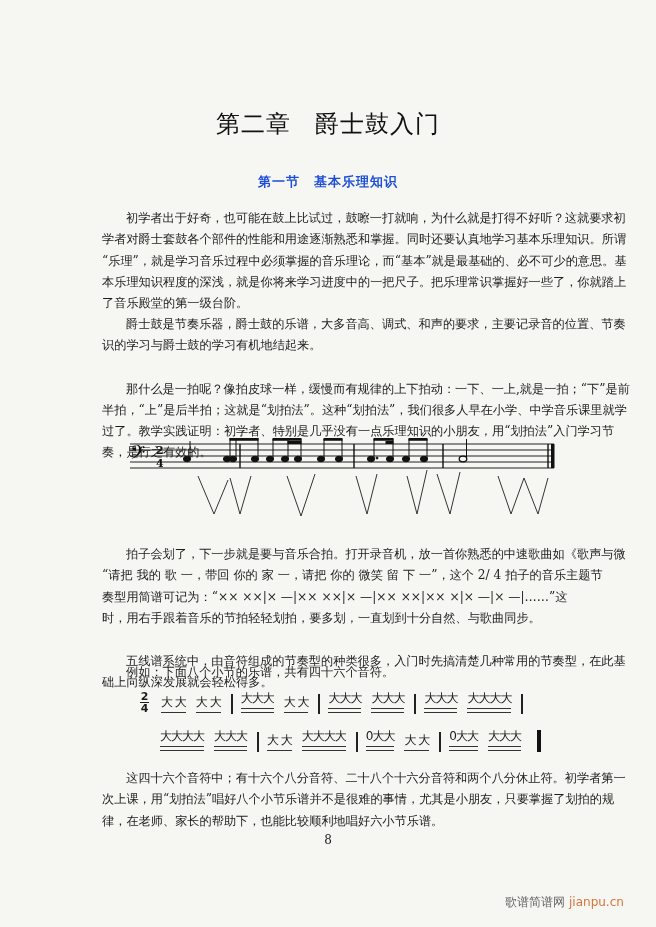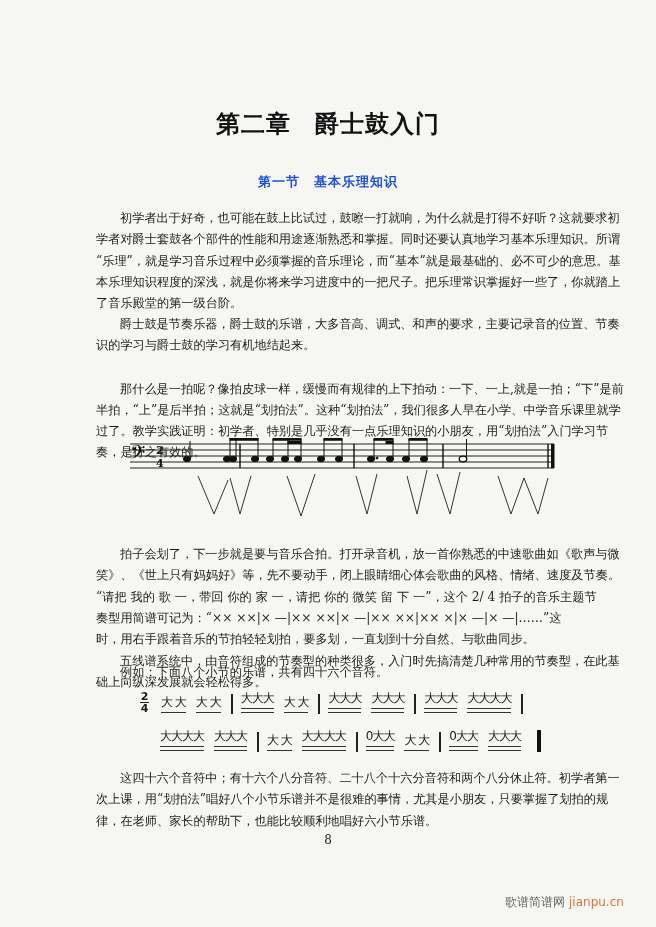--- a/index.html
+++ b/index.html
@@ -6,30 +6,30 @@
     body {
       width: 656px; height: 927px; position: relative; overflow: hidden;
       background: #f6f6f3;
       font-family: "DejaVu Serif", "Liberation Serif", serif;
       color: #1a1a1a;
     }
     .page { position: absolute; left: 0; top: 0; width: 656px; height: 927px; }
     .chapter-title {
       position: absolute; left: 0; top: 108px; width: 656px; text-align: center;
       font-family: "DejaVu Sans", "Liberation Sans", sans-serif;
-      font-weight: bold; font-size: 24px; letter-spacing: 1px; color: #111;
+      font-weight: normal; font-size: 24px; letter-spacing: 1px; color: #111;
       word-spacing: 0;
     }
     .chapter-title .gap { display: inline-block; width: 24px; }
     .section-title {
       position: absolute; left: 0; top: 173px; width: 656px; text-align: center;
       font-size: 13px; font-weight: bold; letter-spacing: 1px; color: #1d4ed8;
     }
     .section-title .gap { display: inline-block; width: 14px; }
-    .para { position: absolute; left: 96px; width: 490px; font-size: 12.2px; line-height: 21.3px; color: #1c1c1c; }
+    .para { position: absolute; left: 102px; width: 490px; font-size: 12.2px; line-height: 21.3px; color: #1c1c1c; }
     .line { white-space: nowrap; height: 21.3px; overflow: visible; }
     .indent { padding-left: 24px; }
     .u { text-decoration: underline; text-underline-offset: 3px; }
     .staff-wrap { position: absolute; left: 130px; top: 438px; width: 430px; height: 110px; }
     .rhythm { position: absolute; left: 140px; top: 690px; width: 420px; height: 70px;
       font-family: "DejaVu Sans", "Liberation Sans", sans-serif; font-size: 12px; }
     .rrow { position: absolute; white-space: nowrap; display: flex; align-items: flex-end; }
     .cell { display: inline-block; margin-right: 10px; text-align: right; }
     .cell .t { display: block; letter-spacing: -1px; }
     .cell .ul1 { display: block; height: 1px; border-top: 1px solid #333; margin-top: 1px; }
@@ -160,21 +160,20 @@
         <polyline points="277,38 287,76 297,32"></polyline>
         <polyline points="307,36 320,76 330,34"></polyline>
         <polyline points="368,38 381,76 394,40"></polyline>
         <polyline points="394,40 408,76 418,40"></polyline>
       </g>
     </svg>
   </div>
 
   <div class="para" style="top:544px;">
     <div class="line indent">拍子会划了，下一步就是要与音乐合拍。打开录音机，放一首你熟悉的中速歌曲如《歌声与微</div>
-    <div class="line">笑》、《世上只有妈妈好》等，先不要动手，闭上眼睛细心体会歌曲的风格、情绪、速度及节奏。</div>
     <div class="line u" style="text-decoration:none">“请把 我的 歌 一，带回 你的 家 一，请把 你的 微笑 留 下 一”，这个 2/ 4 拍子的音乐主题节</div>
     <div class="line">奏型用简谱可记为：“×× ××|× —|×× ××|× —|×× ××|×× ×|× —|× —|……”这</div>
     <div class="line">时，用右手跟着音乐的节拍轻轻划拍，要多划，一直划到十分自然、与歌曲同步。</div>
   </div>
 
   <div class="para" style="top:651px;">
     <div class="line indent">五线谱系统中，由音符组成的节奏型的种类很多，入门时先搞清楚几种常用的节奏型，在此基</div>
   </div>
 
   <div class="para" style="top:651px;">

